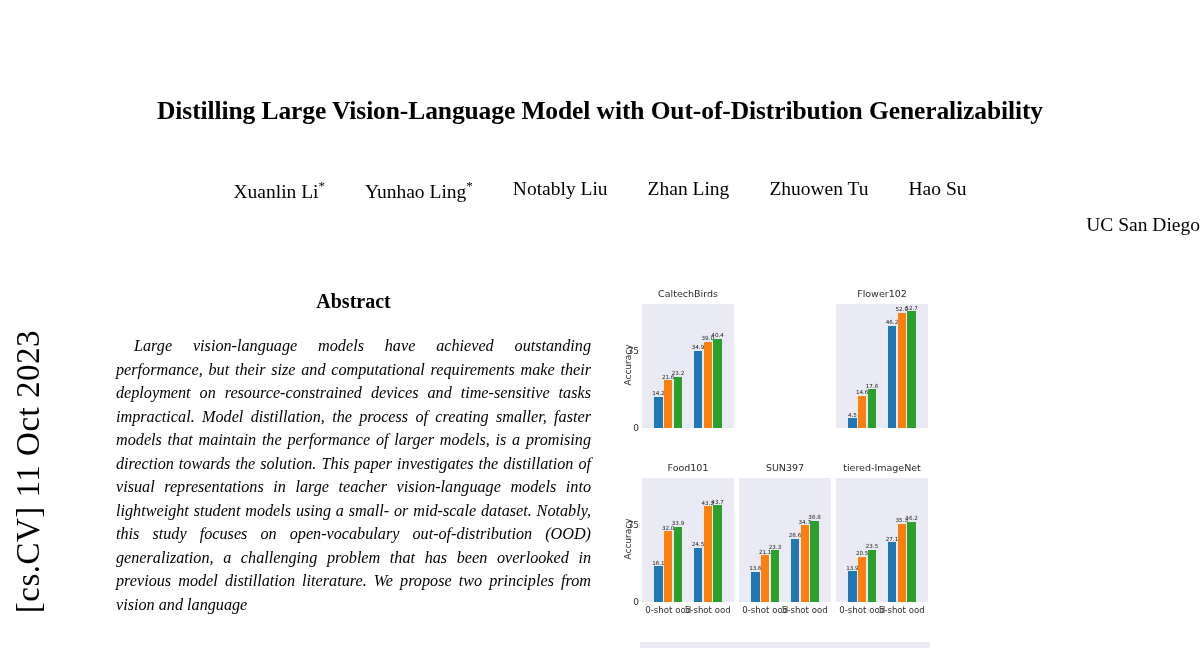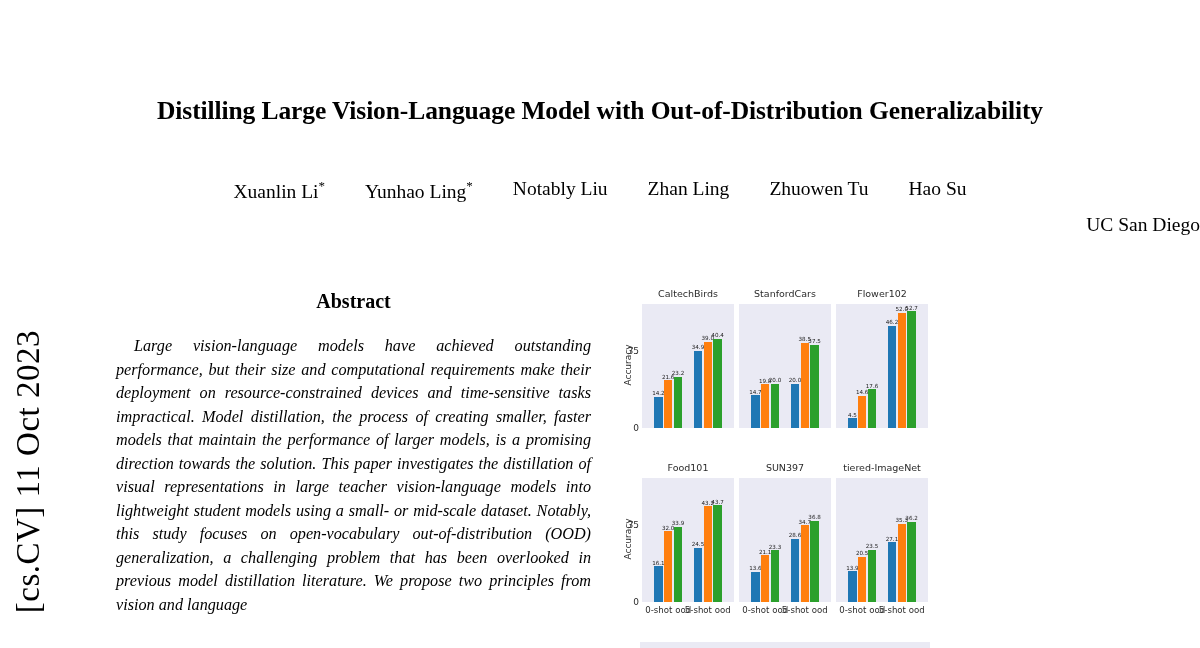--- a/index.html
+++ b/index.html
@@ -212,37 +212,20 @@
           <div class="bar" style="left: 51.88px; width: 8.2px; height: 77.2786px; background: rgb(31, 119, 180);"></div>
           <div class="bar-label" style="left: 47.88px; width: 16.2px; bottom: 77.7786px;">34.9</div>
           <div class="bar" style="left: 61.68px; width: 8.2px; height: 86.3571px; background: rgb(255, 127, 14);"></div>
           <div class="bar-label" style="left: 57.68px; width: 16.2px; bottom: 86.8571px;">39.0</div>
           <div class="bar" style="left: 71.48px; width: 8.2px; height: 89.4571px; background: rgb(44, 160, 44);"></div>
           <div class="bar-label" style="left: 67.48px; width: 16.2px; bottom: 89.9571px;">40.4</div>
           <div class="ytick" style="top: 124px;">0</div>
           <div class="ytick" style="top: 46.5px;">35</div>
         </div>
         <div class="ylabel" style="left: -60px; top: 56px; width: 92px; text-align: center;">Accuracy</div>
-      </div>
-      <div class="panel" style="left: 127px; top: 22px; width: 92px; height: 124px;">
-        <div class="panel-title">StanfordCars</div>
-        <div class="plot-area">
-          <div class="bar" style="left: 12.32px; width: 8.2px; height: 32.55px; background: rgb(31, 119, 180);"></div>
-          <div class="bar-label" style="left: 8.32px; width: 16.2px; bottom: 33.05px;">14.7</div>
-          <div class="bar" style="left: 22.12px; width: 8.2px; height: 43.8429px; background: rgb(255, 127, 14);"></div>
-          <div class="bar-label" style="left: 18.12px; width: 16.2px; bottom: 44.3429px;">19.8</div>
-          <div class="bar" style="left: 31.92px; width: 8.2px; height: 44.2857px; background: rgb(44, 160, 44);"></div>
-          <div class="bar-label" style="left: 27.92px; width: 16.2px; bottom: 44.7857px;">20.0</div>
-          <div class="bar" style="left: 51.88px; width: 8.2px; height: 44.2857px; background: rgb(31, 119, 180);"></div>
-          <div class="bar-label" style="left: 47.88px; width: 16.2px; bottom: 44.7857px;">20.0</div>
-          <div class="bar" style="left: 61.68px; width: 8.2px; height: 85.25px; background: rgb(255, 127, 14);"></div>
-          <div class="bar-label" style="left: 57.68px; width: 16.2px; bottom: 85.75px;">38.5</div>
-          <div class="bar" style="left: 71.48px; width: 8.2px; height: 83.0357px; background: rgb(44, 160, 44);"></div>
-          <div class="bar-label" style="left: 67.48px; width: 16.2px; bottom: 83.5357px;">37.5</div>
-        </div>
       </div>
       <div class="panel" style="left: 224px; top: 22px; width: 92px; height: 124px;">
         <div class="panel-title">Flower102</div>
         <div class="plot-area">
           <div class="bar" style="left: 12.32px; width: 8.2px; height: 9.96429px; background: rgb(31, 119, 180);"></div>
           <div class="bar-label" style="left: 8.32px; width: 16.2px; bottom: 10.4643px;">4.5</div>
           <div class="bar" style="left: 22.12px; width: 8.2px; height: 32.3286px; background: rgb(255, 127, 14);"></div>
           <div class="bar-label" style="left: 18.12px; width: 16.2px; bottom: 32.8286px;">14.6</div>
           <div class="bar" style="left: 31.92px; width: 8.2px; height: 38.9714px; background: rgb(44, 160, 44);"></div>
           <div class="bar-label" style="left: 27.92px; width: 16.2px; bottom: 39.4714px;">17.6</div>

